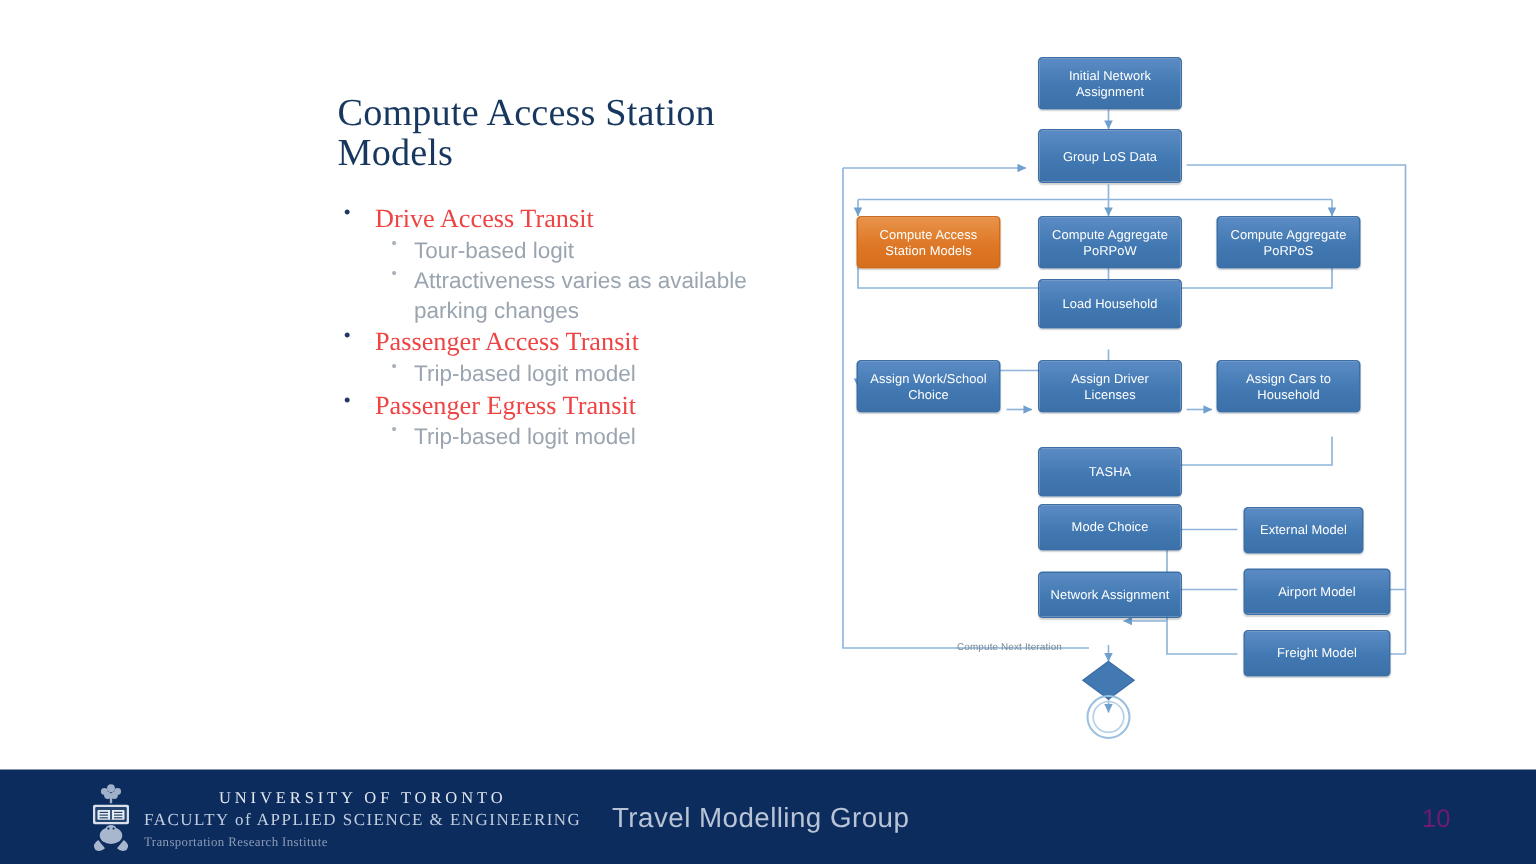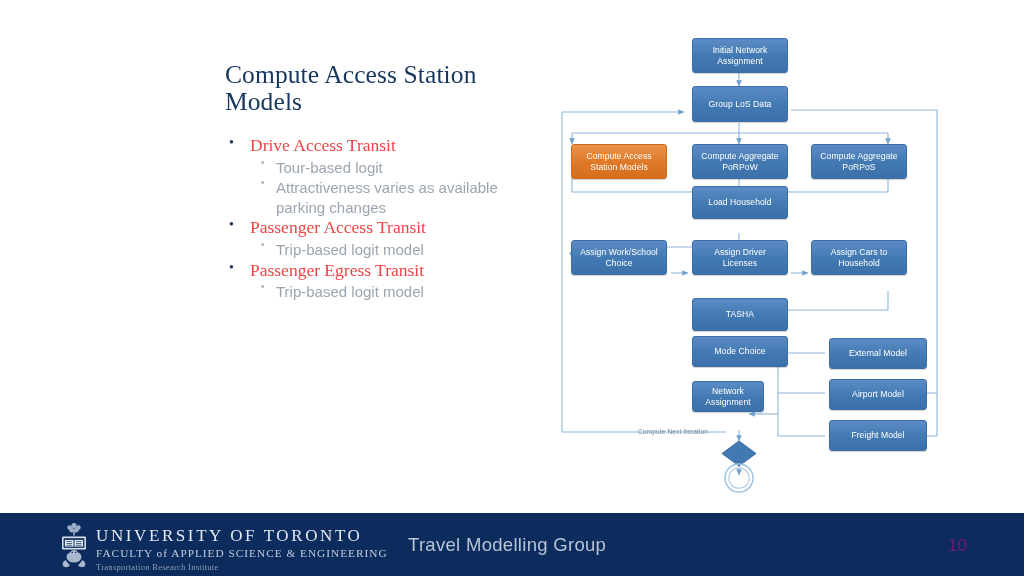--- a/index.html
+++ b/index.html
@@ -133,24 +133,25 @@
     align-items: flex-start;
   }
   #crest { width: 34px; height: 52px; }
   #logo-text {
     margin-left: 5px;
     padding-top: 8px;
     color: #D7DEE9;
   }
   #logo-line1 {
     font-family: "Liberation Serif", serif;
-    font-size: 17px;
+    font-size: 11px;
     letter-spacing: 2.6px;
     color: #E4E9F1;
     line-height: 1;
+    text-align: center;
   }
   #logo-line2 {
     font-family: "Liberation Serif", serif;
     font-size: 11.3px;
     letter-spacing: 1.0px;
     color: #C2CDDE;
     line-height: 1.25;
     margin-top: 2px;
   }
   #logo-line3 {
@@ -269,23 +270,23 @@
   <div class="fnode blue" style="left:23px; top:220px; width:96px; height:35px;">Assign Work/School Choice</div>
 
   <div class="fnode blue" style="left:144px; top:220px; width:96px; height:35px;">Assign Driver Licenses</div>
 
   <div class="fnode blue" style="left:263px; top:220px; width:96px; height:35px;">Assign Cars to Household</div>
 
   <div class="fnode blue" style="left:144px; top:278px; width:96px; height:33px;">TASHA</div>
 
   <div class="fnode blue" style="left:144px; top:316px; width:96px; height:31px;">Mode Choice</div>
 
-  <div class="fnode blue" style="left:144px; top:361px; width:72px; height:31px;">Network Assignment</div>
-
-  <div class="fnode blue" style="left:281px; top:318px; width:98px; height:31px;">External Model</div>
+  <div class="fnode blue" style="left:144px; top:361px; width:96px; height:31px;">Network Assignment</div>
+
+  <div class="fnode blue" style="left:281px; top:318px; width:80px; height:31px;">External Model</div>
 
   <div class="fnode blue" style="left:281px; top:359px; width:98px; height:31px;">Airport Model</div>
 
   <div class="fnode blue" style="left:281px; top:400px; width:98px; height:31px;">Freight Model</div>
 
   <div id="iteration-label" style="left:90px; top:408px;">Compute Next Iteration</div>
 
 </div>
 
 <div id="footer-bar"></div>

